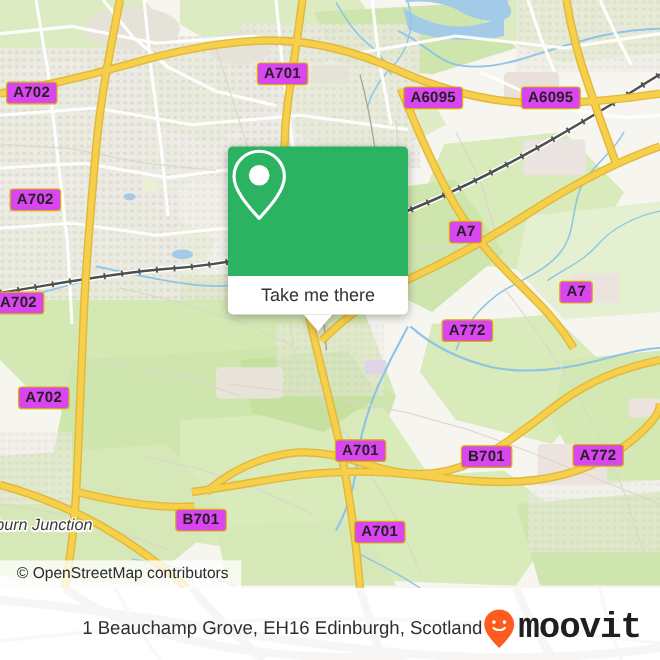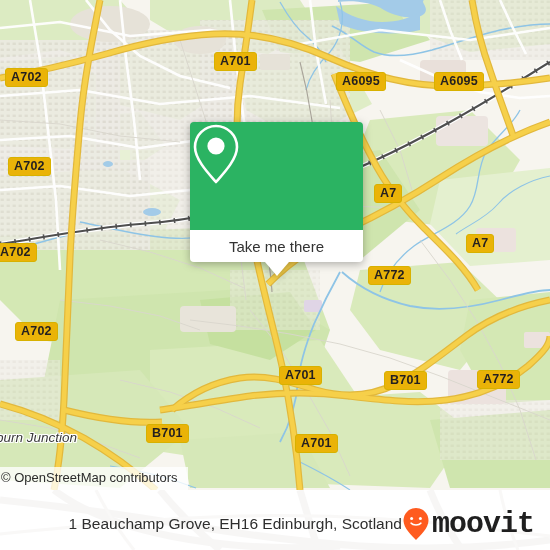--- a/index.html
+++ b/index.html
@@ -11,21 +11,21 @@
   }
   #app{position:relative;width:550px;height:550px;overflow:hidden;background:#f2efe9;}
 
   
   #map{position:absolute;left:0;top:0;width:550px;height:490px;overflow:hidden;background:#f7f5ef;}
   #map svg{position:absolute;left:0;top:0;}
 
   
   .shield{
     position:absolute;
-    background:#eab308;
+    background:#d946ef;
     border:1.6px solid #d8b100;
     border-radius:3px;
     color:#231f20;
     font-size:12.5px;
     font-weight:bold;
     letter-spacing:.2px;
     padding:1px 5px 2px 5px;
     line-height:14px;
     white-space:nowrap;
     box-sizing:border-box;
@@ -40,29 +40,29 @@
       1px 0 0 #fff,-1px 0 0 #fff,0 1px 0 #fff,0 -1px 0 #fff,
       1px 1px 0 #fff,-1px -1px 0 #fff,1px -1px 0 #fff,-1px 1px 0 #fff;
   }
 
   
   #attribution{
     position:absolute;left:0;top:467px;
     background:rgba(255,255,255,0.78);
     font-size:13px;
     color:#2b2b2b;
-    padding:3px 10px 4px 1px;
+    padding:3px 10px 4px 14px;
     line-height:16px;
     white-space:nowrap;
   }
 
   
   #popup{
     position:absolute;left:190px;top:122px;
-    width:173px;
+    width:150px;
     filter:drop-shadow(0 2px 4px rgba(0,0,0,0.30));
   }
   #popup-head{
     background:#2bb362;
     height:108px;
     border-radius:4px 4px 0 0;
     display:flex;align-items:center;justify-content:center;
   }
   #popup-foot{
     background:#ffffff;

